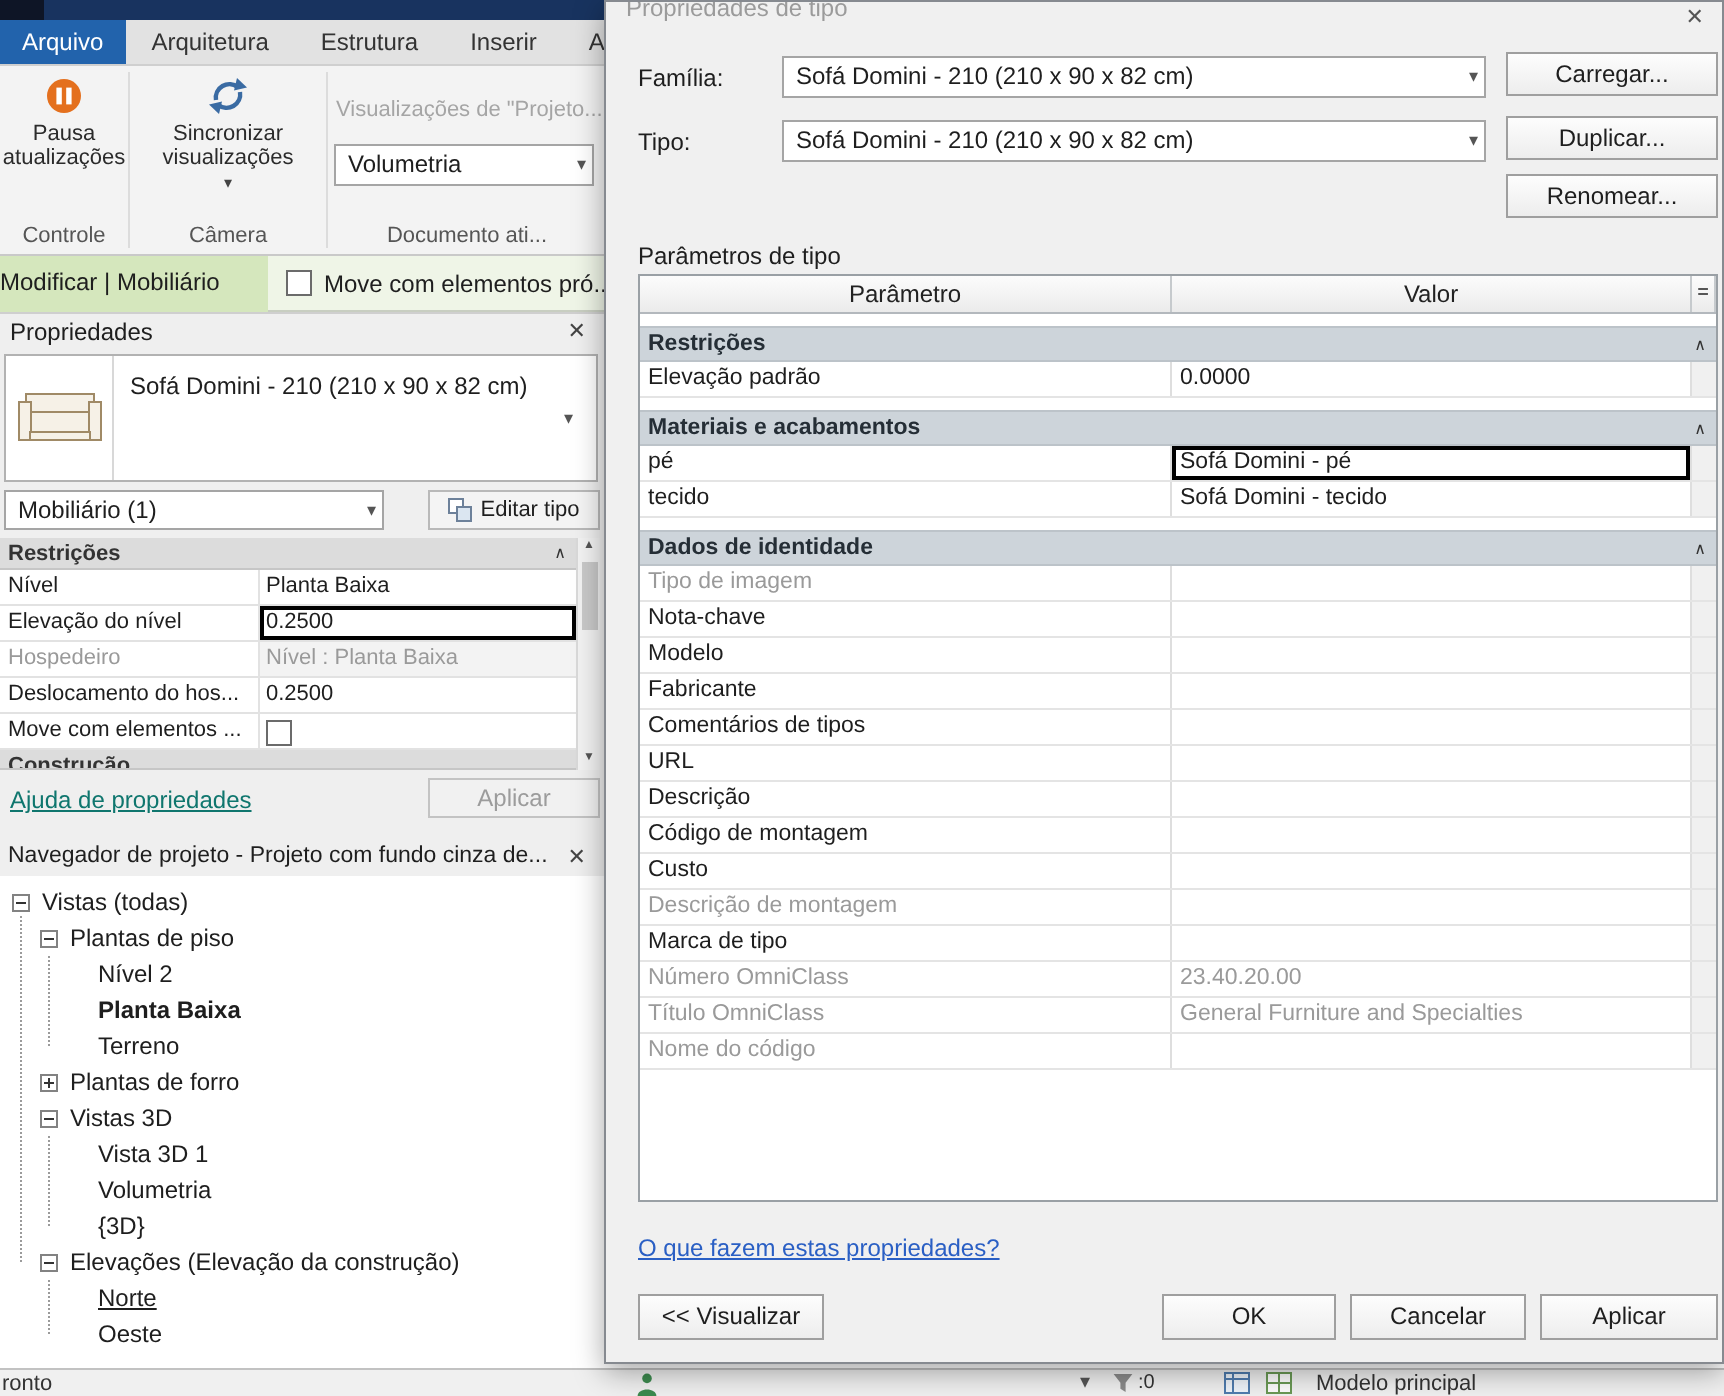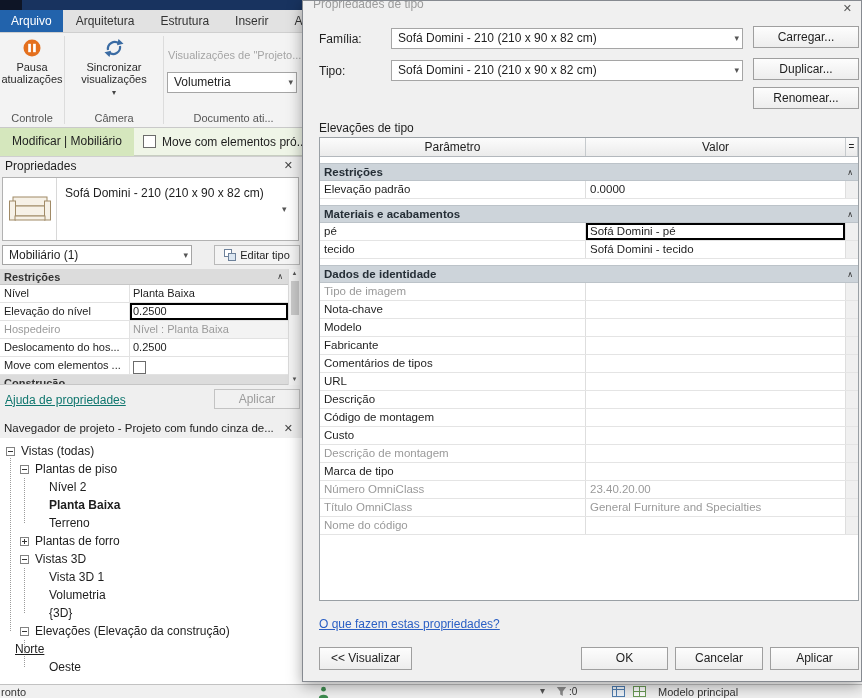--- a/index.html
+++ b/index.html
@@ -19,21 +19,21 @@
   #sync-btn{left:66px;width:96px}
   .ddarrow{font-size:8px;color:#444;line-height:8px}
   .vsep{position:absolute;top:3px;width:1px;height:88px;background:#dcdcdc}
   #gallery-label{position:absolute;left:168px;top:16px;font-size:11px;color:#a5a5a5;white-space:nowrap}
   .combo{background:#fff;border:1px solid #a5a5a5;font-size:12px;line-height:18px;padding-left:6px;position:relative;white-space:nowrap;overflow:hidden}
   .combo .chev{position:absolute;right:3px;top:1px;font-size:9px;color:#555;line-height:16px}
   #view-combo{position:absolute;left:167px;top:39px;width:130px;height:21px}
   .panel-label{position:absolute;bottom:3px;font-size:11px;color:#555;text-align:center;white-space:nowrap;overflow:hidden}
   
   #optionsbar{position:absolute;left:0;top:128px;width:862px;height:28px;background:#eff5e7;border-bottom:1px solid #c8cec1}
-  #mode-chip{position:absolute;left:0;top:0;width:134px;height:28px;background:#d5e7bd;font-size:12px;line-height:27px;text-align:center}
+  #mode-chip{position:absolute;left:0;top:0;width:134px;height:28px;background:#d5e7bd;font-size:12px;line-height:27px;}
   .cbox{display:inline-block;width:13px;height:13px;background:#fff;border:1px solid #6b6b6b;vertical-align:middle}
   #opt-check{position:absolute;left:143px;top:7px}
   #opt-label{position:absolute;left:162px;top:0;line-height:28px;font-size:12px;white-space:nowrap}
   
   #palette{position:absolute;left:0;top:156px;width:302px;height:264px;background:#efefef;border-top:1px solid #cfcfcf}
   #palette-header{position:absolute;left:0;top:0;width:100%;height:19px;font-size:12px}
   #palette-title{position:absolute;left:5px;top:2px}
   .closex{position:absolute;right:9px;top:2px;font-size:11px;color:#444;cursor:default}
   #typesel{position:absolute;left:2px;top:20px;width:297px;height:64px;background:#fff;border:1px solid #b2b2b2;display:flex}
   #typesel .thumb{width:54px;border-right:1px solid #d8d8d8;display:flex;align-items:center;justify-content:center;flex:0 0 54px}
@@ -283,21 +283,21 @@
         <span class="tlabel">Volumetria</span>
       </div>
       <div class="titem" style="padding-left: 34px;">
         <span class="tspacer"></span>
         <span class="tlabel">{3D}</span>
       </div>
       <div class="titem" style="padding-left: 20px;">
         <span class="exp"></span>
         <span class="tlabel">Elevações (Elevação da construção)</span>
       </div>
-      <div class="titem" style=" text-decoration: underline;">
+      <div class="titem" style="padding-left: 34px; text-decoration: underline;">
         <span class="tspacer"></span>
         <span class="tlabel">Norte</span>
       </div>
       <div class="titem" style="padding-left: 34px;">
         <span class="tspacer"></span>
         <span class="tlabel">Oeste</span>
       </div>
     </div>
 </div>
 
@@ -339,21 +339,21 @@
   <div id="load-btn" class="btn">Carregar...</div>
 
   <span class="dlabel" style="left:16px;top:63px">Tipo:</span>
   <div id="type-combo" class="combo">
     <span>Sofá Domini - 210 (210 x 90 x 82 cm)</span>
     <span class="chev">▾</span>
   </div>
   <div id="dup-btn" class="btn">Duplicar...</div>
   <div id="ren-btn" class="btn">Renomear...</div>
 
-  <span class="dlabel" id="params-label">Elevações de tipo</span>
+  <span class="dlabel" id="params-label">Parâmetros de tipo</span>
   <div id="ttable">
     <div id="thead">
       <div class="hc c1">Parâmetro</div>
       <div class="hc c2">Valor</div>
       <div class="hc c3">=</div>
     </div>
     <div>
         <div class="tgap"></div>
         <div class="tgroup">
           <span>Restrições</span>

